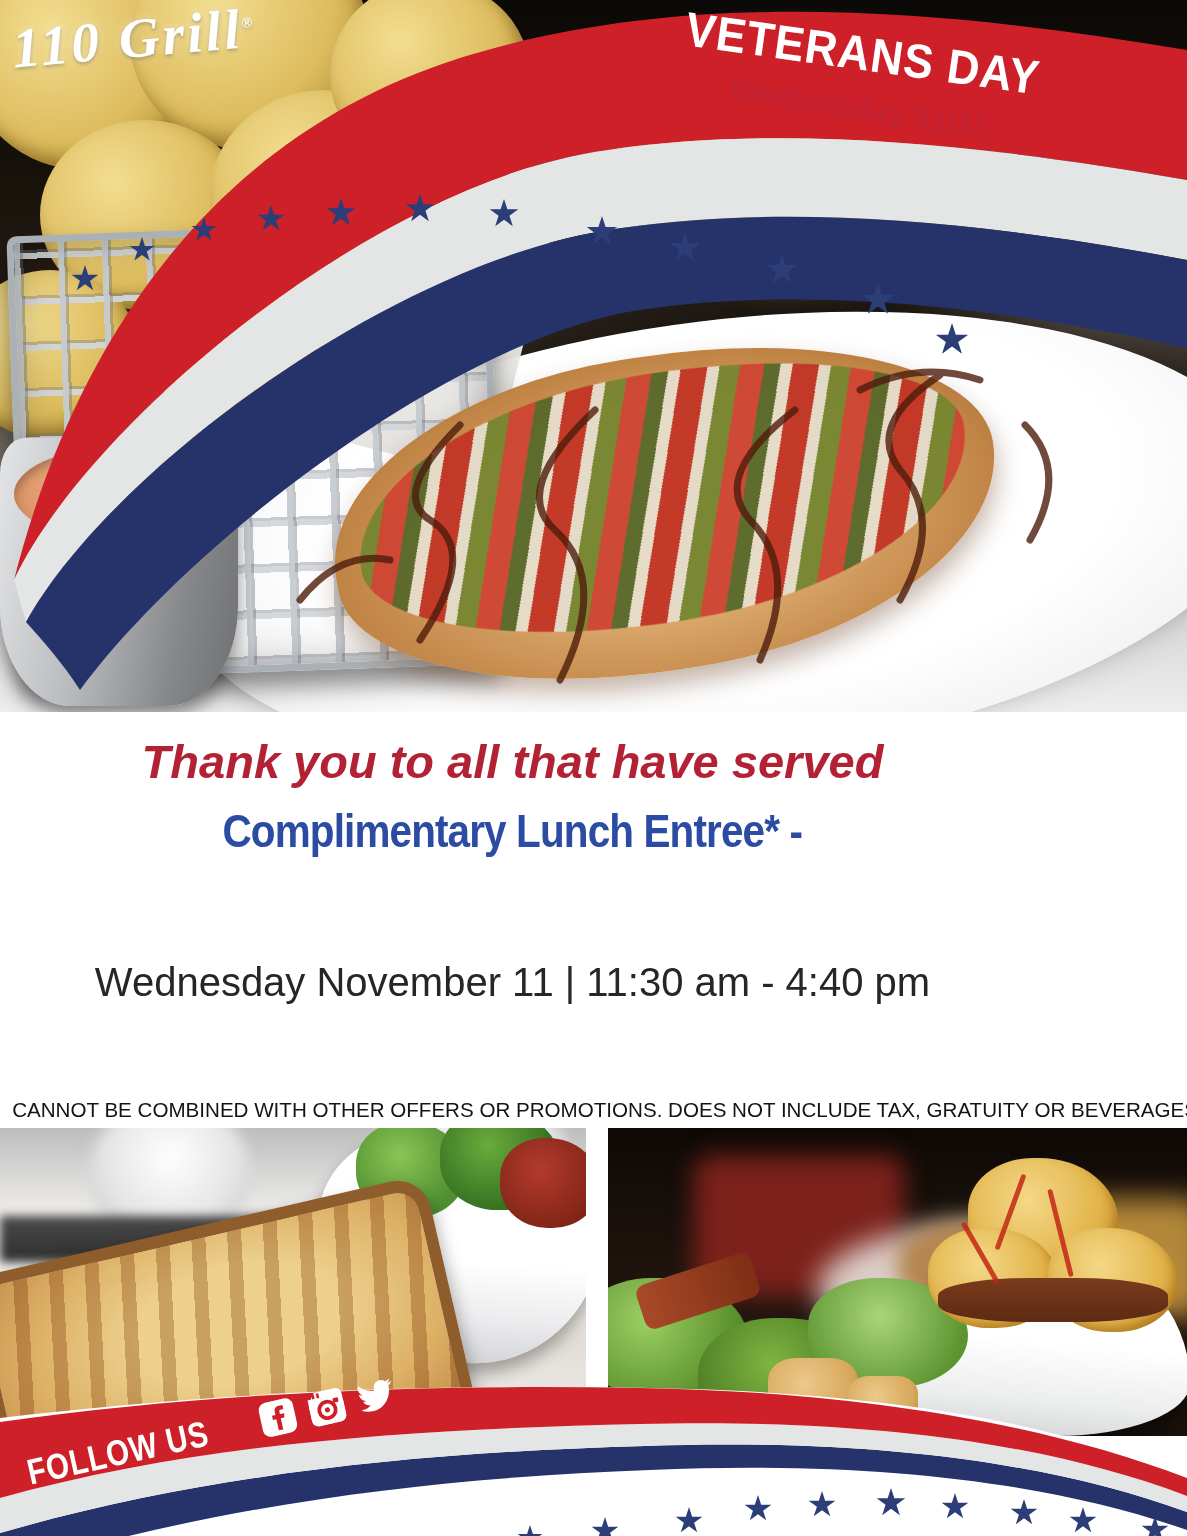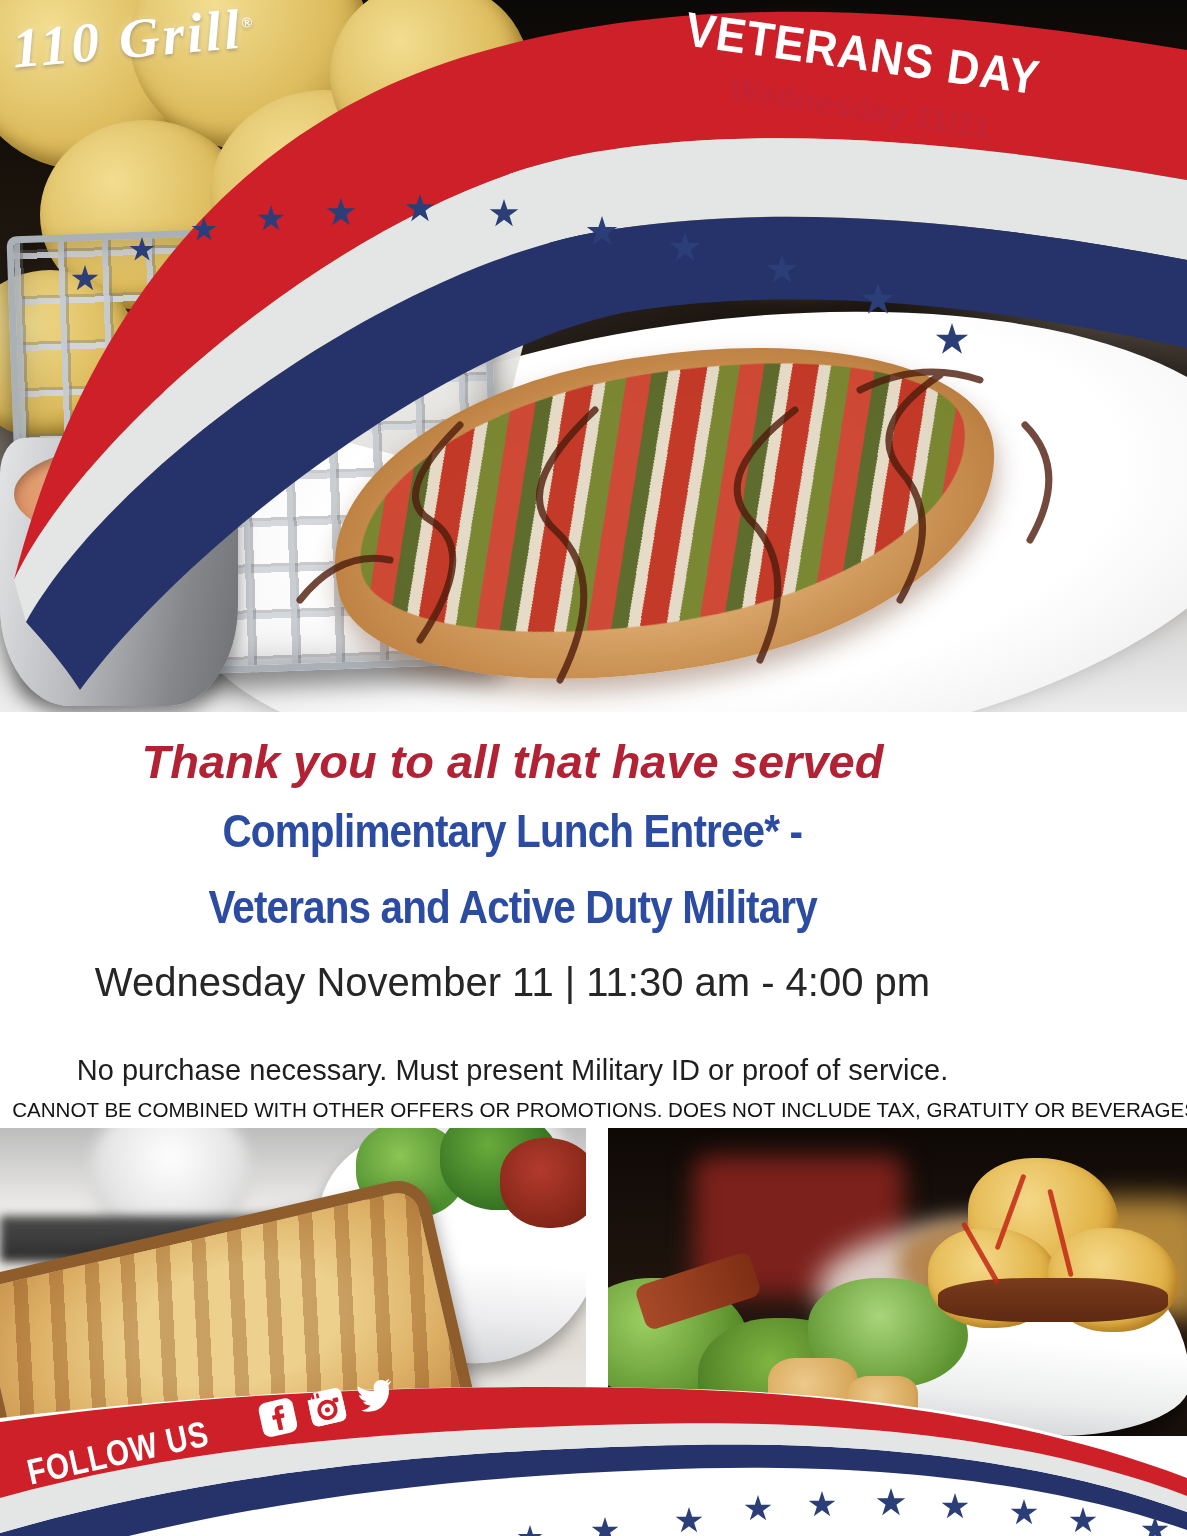--- a/index.html
+++ b/index.html
@@ -160,23 +160,21 @@
         <use href="#star-shape" transform="translate(952,340) scale(17)"></use>
       </g>
   </svg>
 
   <div class="logo"><span>110 Grill</span><sup>®</sup></div>
   <div class="vday"><span class="vday-inner">VETERANS DAY</span></div>
   <div class="wday">Wednesday 11/11</div>
 
   <div class="promo-line thanks">Thank you to all that have served</div>
   <div class="promo-line headline h1"><span class="cond">Complimentary Lunch Entree* -</span></div>
-  <div class="promo-line headline h2"><span class="cond">Veterans and Active Duty Military</span></div>
-  <div class="promo-line schedule">Wednesday November 11  |  11:30 am - 4:00 pm</div>
-  <div class="promo-line require">No purchase necessary. Must present Military ID or proof of service.</div>
+  <div class="promo-line schedule">Wednesday November 11  |  11:30 am - 4:40 pm</div>
   <div class="promo-line disclaim"><span class="cond">CANNOT BE COMBINED WITH OTHER OFFERS OR PROMOTIONS. DOES NOT INCLUDE TAX, GRATUITY OR BEVERAGES.</span></div>
 
   <div class="photo photo-left">
     <div class="el cupblur" style="left:90px;top:-30px;width:160px;height:150px;"></div>
     <div class="el cupblur" style="left:400px;top:-40px;width:170px;height:160px;"></div>
     <div class="el tableband"></div>
     <div class="el bowl-l"></div>
     <div class="el greens" style="left:356px;top:-6px;width:110px;height:96px;background:radial-gradient(circle at 40% 35%,#8cc455,#4e8f2f 70%);"></div>
     <div class="el greens" style="left:440px;top:-18px;width:120px;height:100px;background:radial-gradient(circle at 40% 35%,#6aab3c,#2f6b1f 75%);"></div>
     <div class="el greens" style="left:500px;top:10px;width:100px;height:90px;background:radial-gradient(circle at 40% 35%,#b33a2c,#7e2416 75%);"></div>

